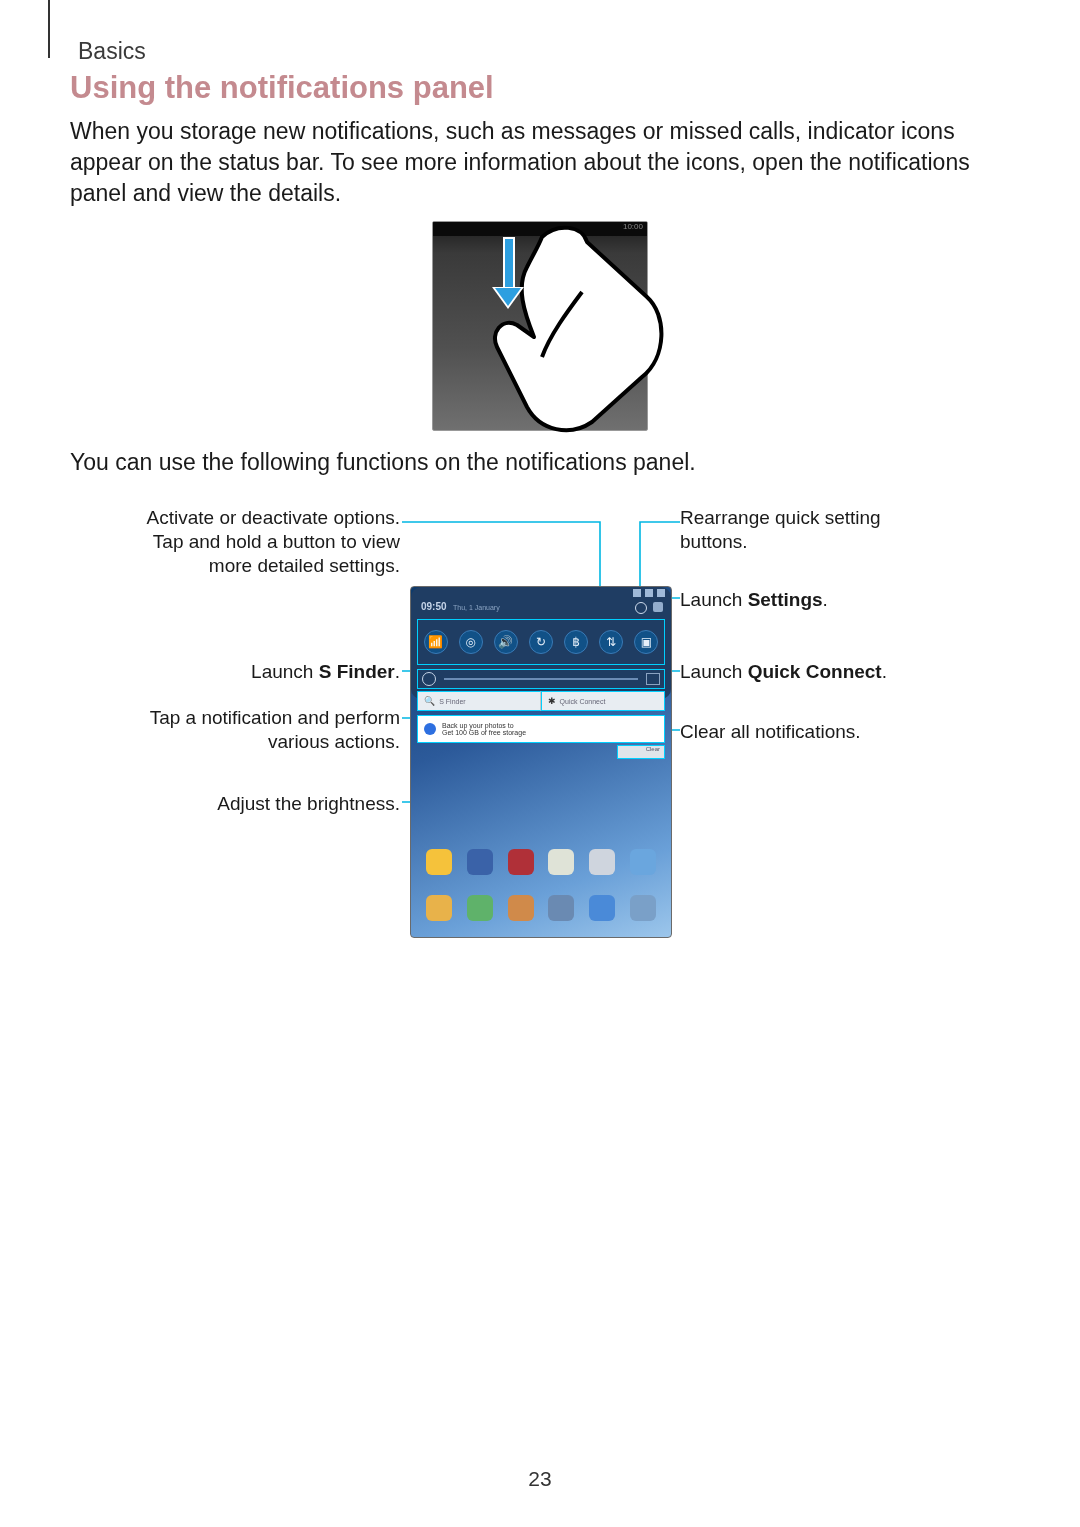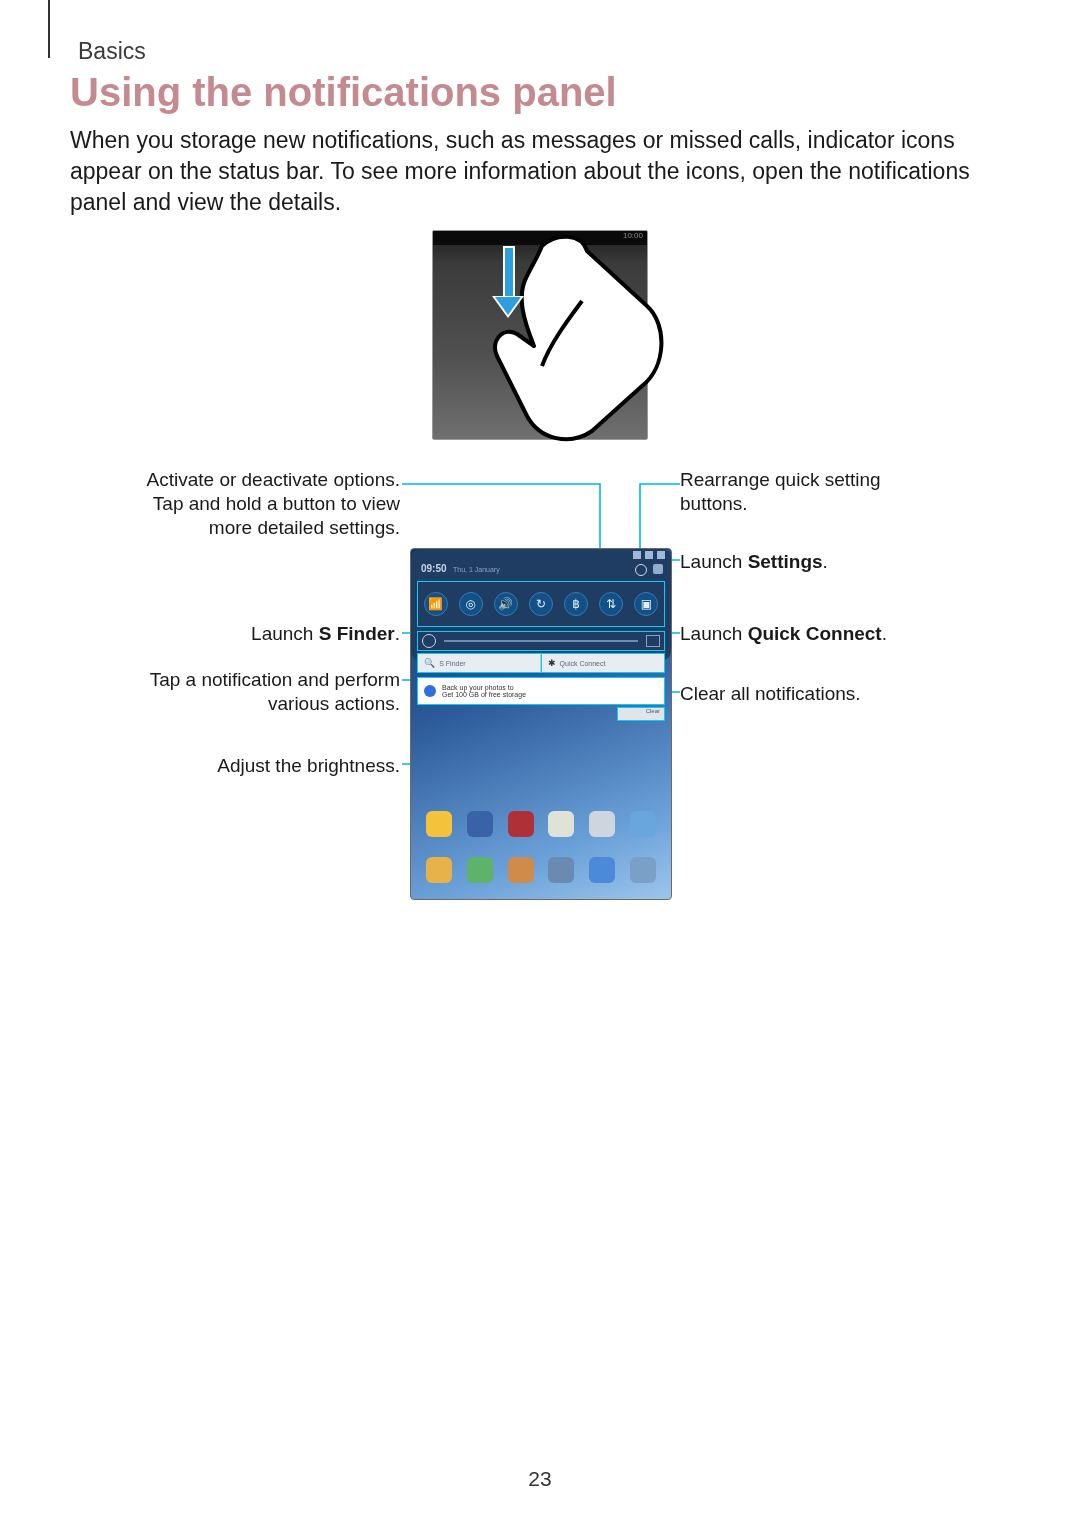--- a/index.html
+++ b/index.html
@@ -32,21 +32,21 @@
     color: #3a3a3a;
   }
   .h1 {
     margin: 90px 0 0 0;
     font-size: 44px;
     font-weight: 700;
     color: #4FA8D8;
   }
   .h2 {
     margin: 40px 0 10px 0;
-    font-size: 40px;
+    font-size: 31px;
     font-weight: 700;
     color: #C48A8F;
   }
   p.body {
     margin: 8px 0 8px 0;
     font-size: 23px;
     line-height: 1.35;
     color: #1a1a1a;
   }
 
@@ -337,20 +337,21 @@
       <path class="hand-path" d="M70 20 C85 6, 110 8, 115 25 L175 80 C195 98, 195 140, 170 160 L120 205 C98 220, 68 214, 55 190 L25 130 C18 116, 30 100, 45 108 L62 120 C52 95, 44 70, 55 50 C62 36, 66 30, 70 20 Z"></path>
       <path class="hand-path" d="M110 75 C95 95, 78 118, 70 140"></path>
     </svg>
     <div class="arrow">
       <div class="shaft"></div>
       <div class="head"></div>
       <div class="head-inner"></div>
     </div>
   </div>
 
+  <p class="body">You can use the following functions on the notifications panel.</p>
 
   <div class="fig2">
 
     <svg class="lead" viewBox="0 0 920 440" width="920" height="440">
 
       <path d="M322 16 H520 V112"></path>
 
       <path d="M600 16 H560 V94"></path>
 
       <path d="M600 92 H565"></path>

